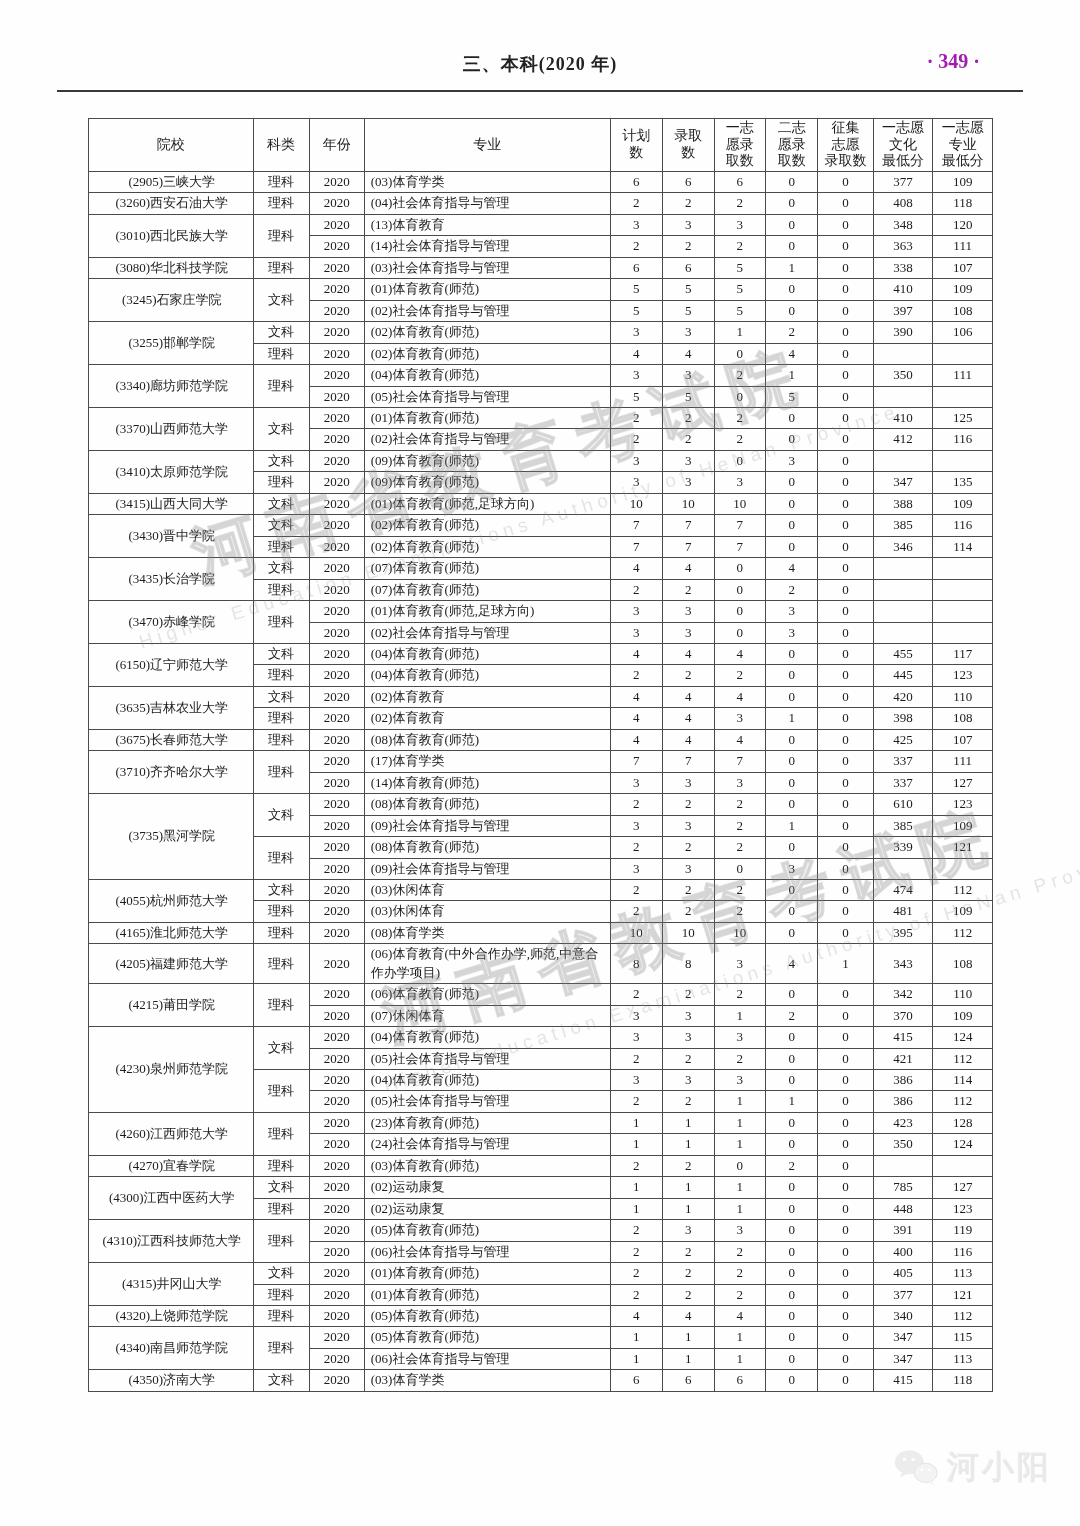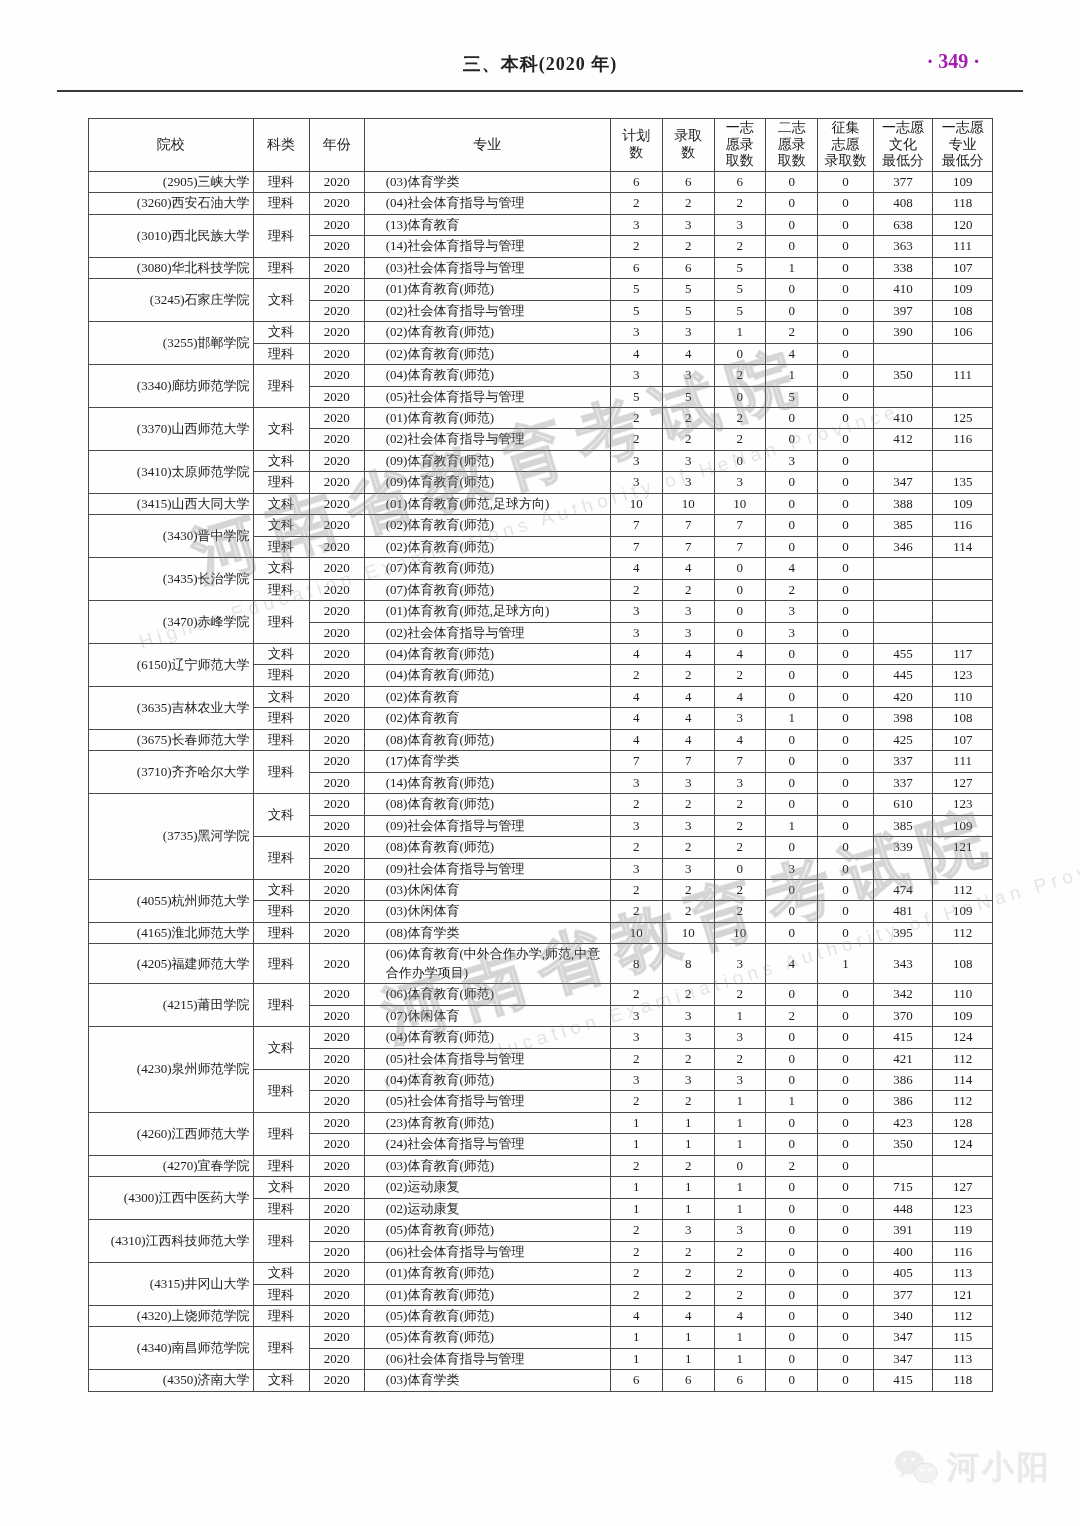--- a/index.html
+++ b/index.html
@@ -54,22 +54,22 @@
   }
   .results thead th {
     height: 50px;
     font-weight: 400;
     font-size: 14px;
     line-height: 1.18;
     text-align: center;
     vertical-align: middle;
     white-space: pre-line;
   }
-  .results td.school { text-align: right; padding-left: 5px; }
-  .results td.major  { text-align: left; padding-left: 21px; }
+  .results td.school { text-align: center; padding-left: 5px; }
+  .results td.major  { text-align: left; padding-left: 6px; }
   .results td.cat, .results td.year, .results td.num {
     text-align: center;
   }
   .results td { vertical-align: middle; }
 
   .watermark {
     position: absolute;
     z-index: 2;
     pointer-events: none;
     text-align: center;
@@ -201,21 +201,21 @@
         <tr>
           <td class="school" rowspan="2">(3010)西北民族大学</td>
           <td class="cat" rowspan="2">理科</td>
           <td class="year">2020</td>
           <td class="major">(13)体育教育</td>
           <td class="num">3</td>
           <td class="num">3</td>
           <td class="num">3</td>
           <td class="num">0</td>
           <td class="num">0</td>
-          <td class="num">638</td>
+          <td class="num">348</td>
           <td class="num">120</td>
         </tr>
         <tr>
           <td class="year">2020</td>
           <td class="major">(14)社会体育指导与管理</td>
           <td class="num">2</td>
           <td class="num">2</td>
           <td class="num">2</td>
           <td class="num">0</td>
           <td class="num">0</td>
@@ -740,21 +740,21 @@
         <tr>
           <td class="school" rowspan="2">(4300)江西中医药大学</td>
           <td class="cat">文科</td>
           <td class="year">2020</td>
           <td class="major">(02)运动康复</td>
           <td class="num">1</td>
           <td class="num">1</td>
           <td class="num">1</td>
           <td class="num">0</td>
           <td class="num">0</td>
-          <td class="num">715</td>
+          <td class="num">785</td>
           <td class="num">127</td>
         </tr>
         <tr>
           <td class="cat">理科</td>
           <td class="year">2020</td>
           <td class="major">(02)运动康复</td>
           <td class="num">1</td>
           <td class="num">1</td>
           <td class="num">1</td>
           <td class="num">0</td>

